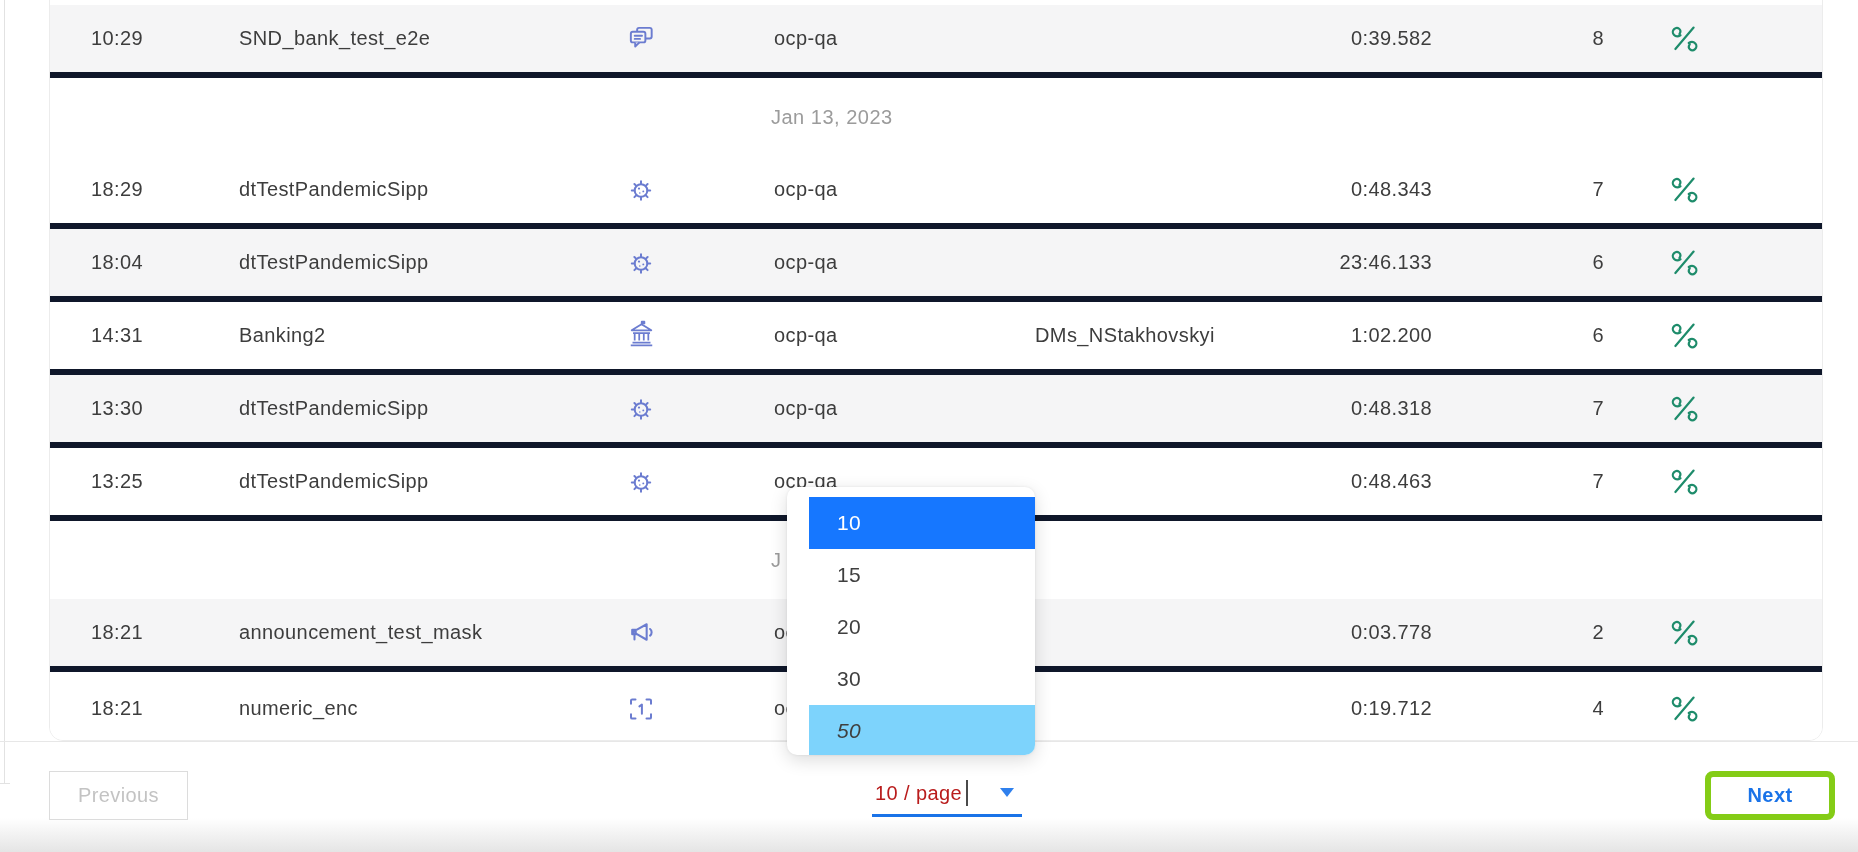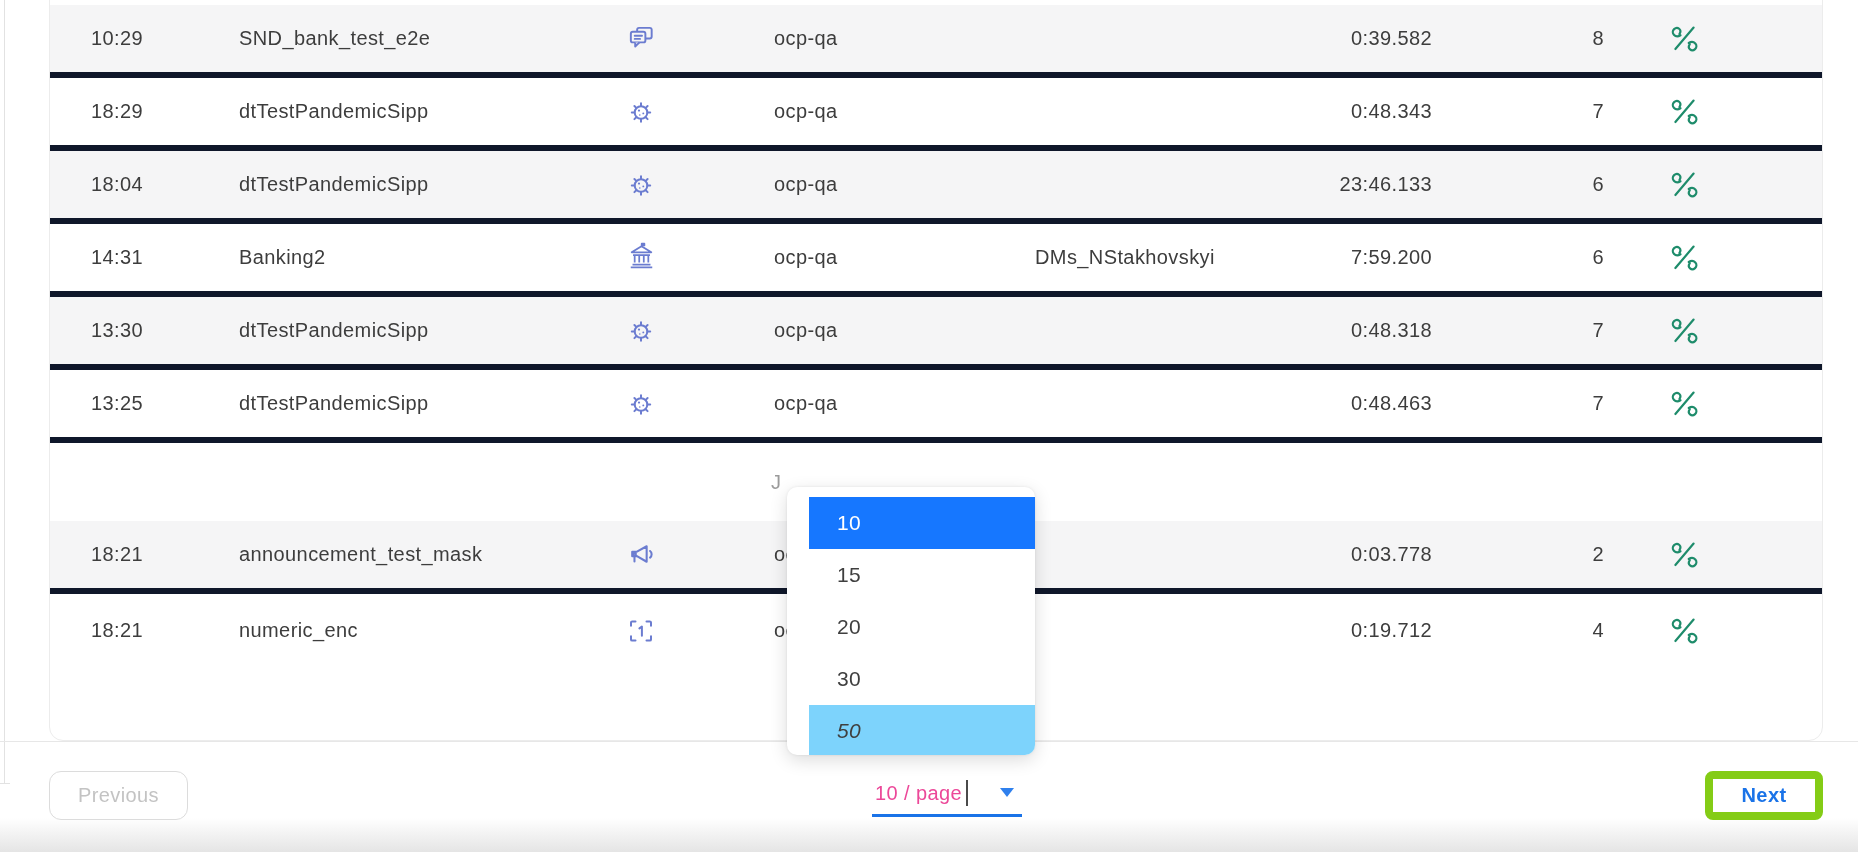--- a/index.html
+++ b/index.html
@@ -36,31 +36,31 @@
   .dropdown { position:absolute; left:787px; top:487px; width:248px; height:268px;
     background:#fff; border-radius:10px; overflow:hidden; z-index:10; padding-top:10px;
     box-shadow:0 5px 18px rgba(0,0,0,0.14), 0 0 3px rgba(0,0,0,0.08);padding-left:22px; }
   .dd-item { height:52px; display:flex; align-items:center; padding-left:28px;
     font-size:21px; color:#3f3f3f; letter-spacing:0.4px; background:#fff; }
   .dd-item.selected { background:#1677ff; color:#ffffff; }
   .dd-item.highlighted { background:#7dd3fc;font-style:italic; }
 
   
   .prev-btn { position:absolute; left:49px; top:771px; width:139px; height:49px;
-    background:#fff; border:1px solid #dcdcdc; border-radius:12px; color:#c3c3c3;
+    background:#fff; border:1px solid #dcdcdc; border-radius:0; color:#c3c3c3;
     font-size:20px; letter-spacing:0.4px; display:flex; align-items:center; justify-content:center;
     z-index:2; font-family:"Liberation Sans", sans-serif; }
-  .next-btn { position:absolute; left:1705px; top:771px; width:118px; height:49px;
-    background:#fff; border:8px solid #84cc16; border-radius:8px; color:#1a73e8;
+  .next-btn { position:absolute; left:1705px; top:771px; width:130px; height:49px;
+    background:#fff; border:6px solid #84cc16; border-radius:8px; color:#1a73e8;
     font-size:20px; font-weight:700; letter-spacing:0.4px; display:flex; align-items:center;
     justify-content:center; z-index:2; font-family:"Liberation Sans", sans-serif; }
 
   .size-select { position:absolute; left:872px; top:772px; width:150px; height:45px;
     border-bottom:3px solid #1a73e8; display:flex; align-items:center; z-index:2; }
-  .size-value { font-size:20px; color:#ec4899; letter-spacing:0.4px; padding-left:3px; }
+  .size-value { font-size:20px; color:#b91c1c; letter-spacing:0.4px; padding-left:3px; }
   .text-cursor { width:2px; height:26px; background:#4a4a4a; margin-left:4px; }
   .caret-down { position:absolute; right:8px; top:16px; width:0; height:0;
     border-left:7px solid transparent; border-right:7px solid transparent;
     border-top:9px solid #2f80ed; }
 </style>
 </head>
 <body>
 
 <div class="stage">
 
@@ -89,20 +89,23 @@
     <div class="cell c-count">8</div>
     <div class="cell c-status">
             <svg width="31" height="31" viewBox="0 0 34 34" fill="none" stroke="#1e8c6b" stroke-width="2.4" stroke-linecap="round">
      <path d="M27 5L7 28.5"></path>
      <path d="M12.6 13.4C6.6 17 1.6 10.4 5.6 6.7c3.7-3.4 9.1.6 5.8 5.4"></path>
      <path d="M21.6 21.9c6-3.6 11 3 7 6.7-3.7 3.4-9.1-.6-5.8-5.4"></path>
             </svg>
           </div>
   </div>
 
+  <div class="date-row">
+    <span class="date-label">Jan 13, 2023</span>
+  </div>
 
   <div class="row">
     <div class="c-pad"></div>
     <div class="cell c-time">18:29</div>
     <div class="cell c-name">dtTestPandemicSipp</div>
     <div class="cell c-icon">
             <svg width="30" height="30" viewBox="0 0 30 30" fill="none" stroke="#6b7cd0" stroke-width="2" stroke-linecap="round">
      <circle cx="15" cy="15.5" r="6.3"></circle>
      <path d="M15 6.2v2.6M15 22.2v2.6M5.8 15.5h2.6M21.6 15.5h2.6M8.4 9l1.9 1.9M19.7 20.2l1.9 1.9M8.4 22.1l1.9-1.9M19.7 10.9l1.9-1.9"></path>
      <circle cx="13" cy="13.6" r="1.1" fill="#6b7cd0" stroke="none"></circle>
@@ -159,21 +162,21 @@
             <svg width="31" height="31" viewBox="0 0 30 30" fill="none" stroke="#6b7cd0" stroke-width="1.7" stroke-linejoin="round">
      <path d="M15 4.2l9.5 5.8h-19z"></path>
      <path d="M15.2 4V1.6h2.6v1.7h-2.6"></path>
      <path d="M8.4 12.8v7M12.8 12.8v7M17.2 12.8v7M21.6 12.8v7"></path>
      <path d="M6.8 12.6h16.4M6.3 22h17.4M4.6 24.6h20.8"></path>
             </svg>
           </div>
     <div class="c-gap"></div>
     <div class="cell c-agent">ocp-qa</div>
     <div class="cell c-user">DMs_NStakhovskyi</div>
-    <div class="cell c-duration">7:59.200</div>
+    <div class="cell c-duration">1:02.200</div>
     <div class="cell c-count">6</div>
     <div class="cell c-status">
             <svg width="31" height="31" viewBox="0 0 34 34" fill="none" stroke="#1e8c6b" stroke-width="2.4" stroke-linecap="round">
      <path d="M27 5L7 28.5"></path>
      <path d="M12.6 13.4C6.6 17 1.6 10.4 5.6 6.7c3.7-3.4 9.1.6 5.8 5.4"></path>
      <path d="M21.6 21.9c6-3.6 11 3 7 6.7-3.7 3.4-9.1-.6-5.8-5.4"></path>
             </svg>
           </div>
   </div>
 

